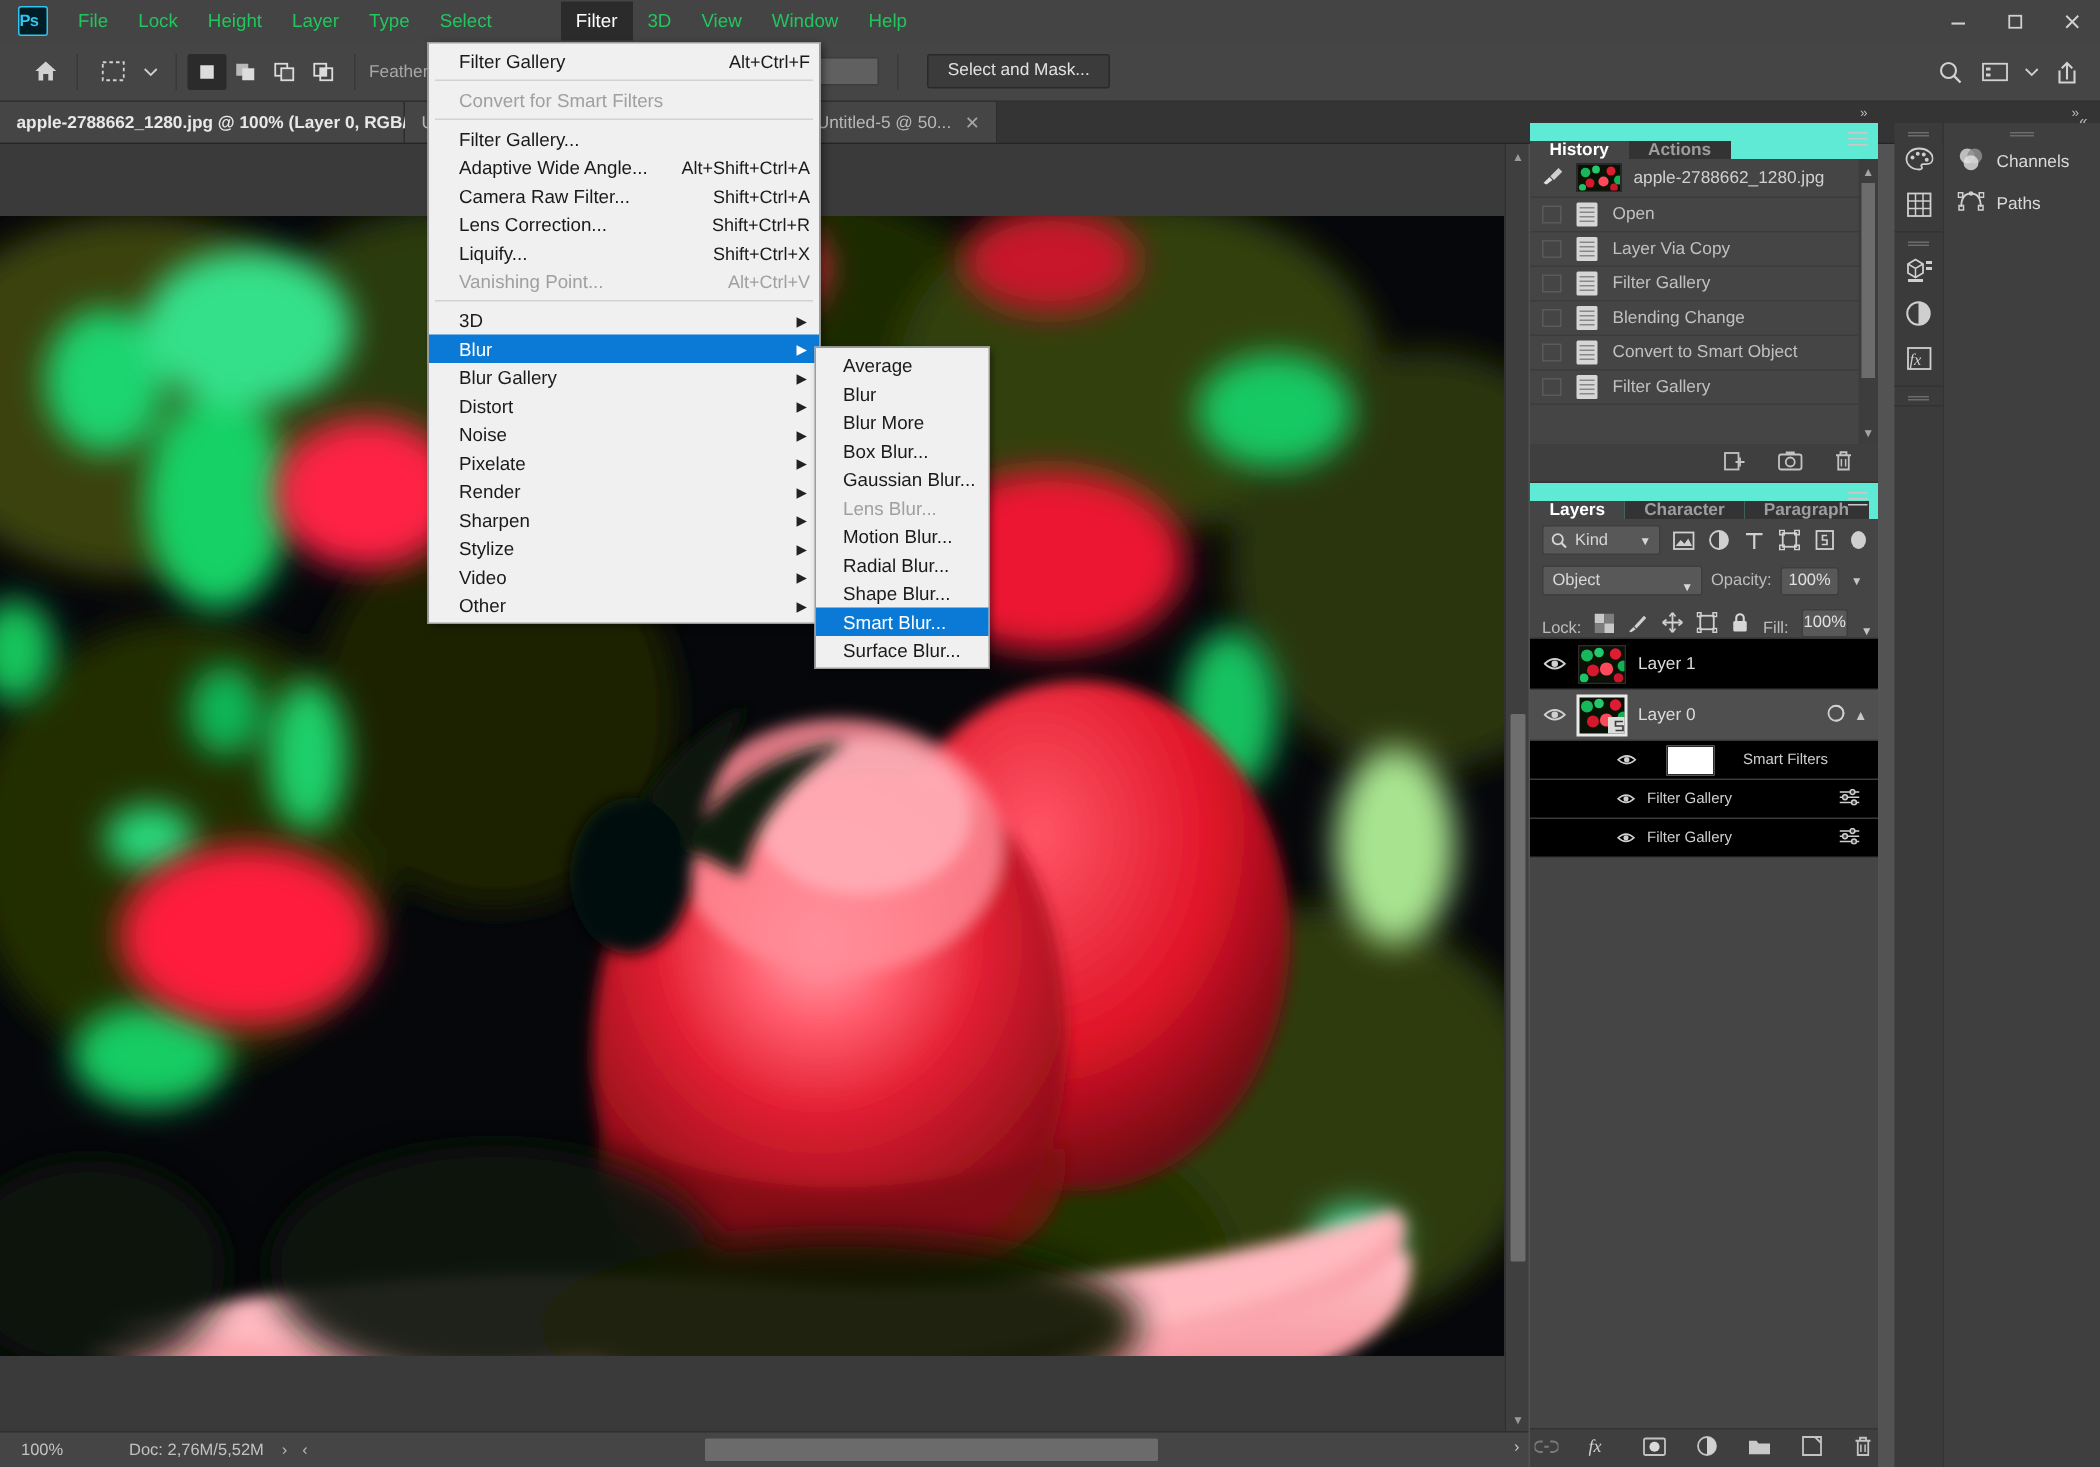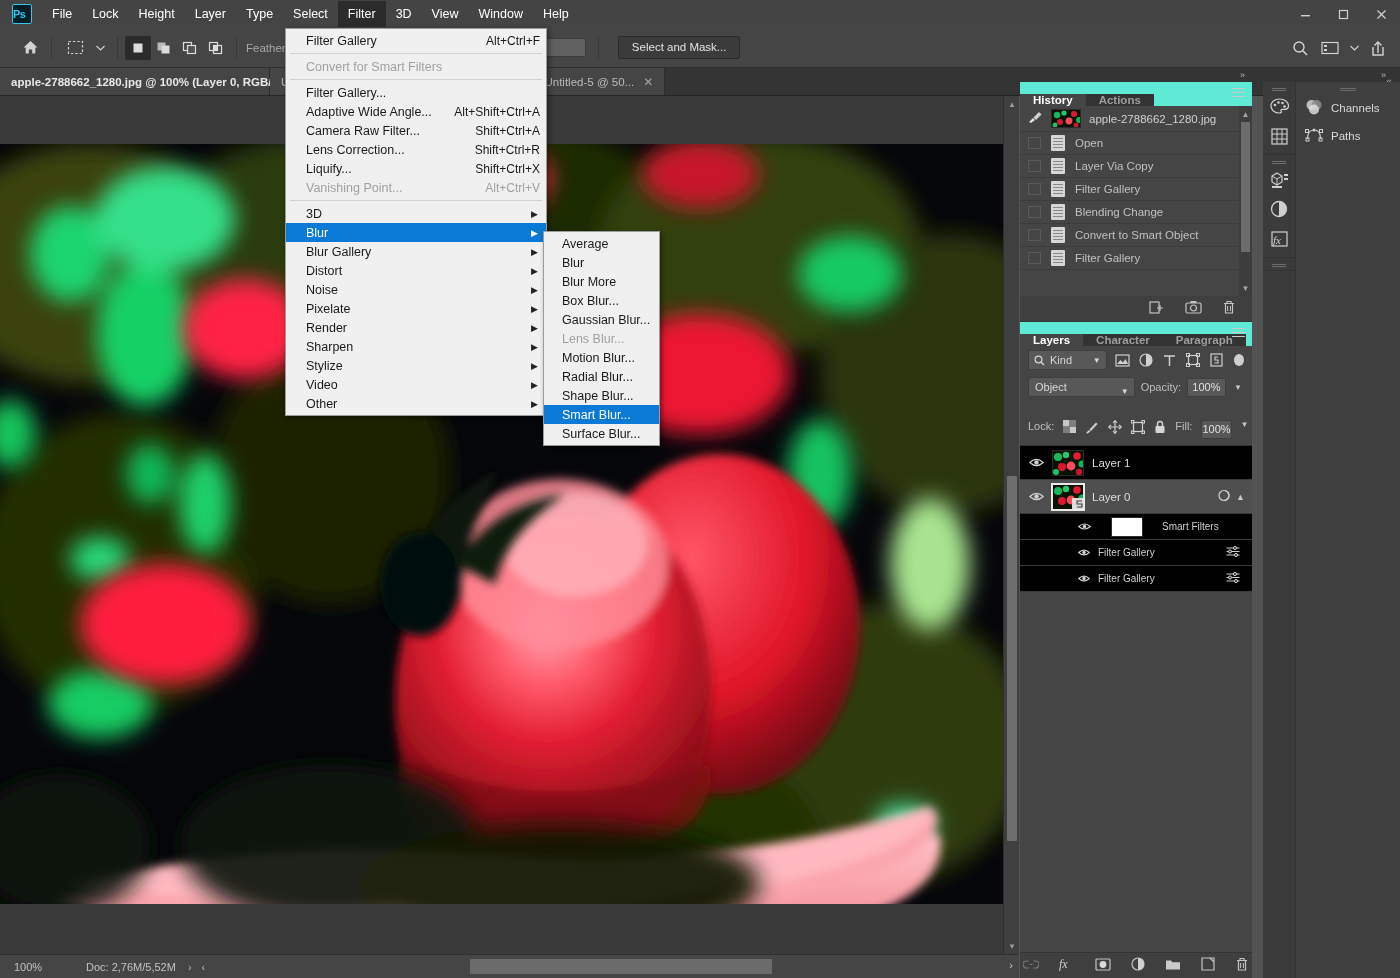--- a/index.html
+++ b/index.html
@@ -19,24 +19,24 @@
     background:#444444; display:flex; align-items:center;
   }
   .ps-logo {
     width:20px; height:20px; margin-left:12px; margin-right:10px;
     border:1px solid #31c5f0; border-radius:2px;
     background:#001d26; color:#31c5f0;
     font-size:11px; font-weight:bold; line-height:18px; 
     letter-spacing:-.5px;
   }
   .menu-item {
-    padding:5px 10px; color:#ffffff; font-size:12.5px; cursor:default;
+    padding:5px 10px; color:#22c55e; font-size:12.5px; cursor:default;
     line-height:16px;
   }
-  .menu-item.active { background:#2b2b2b; color:#ffffff; }
+  .menu-item.active { background:#2b2b2b; color:#ffffff;margin-left:36px; }
   .winbtns { position:absolute; right:0; top:0; height:28px; display:flex; }
   .winbtn {
     width:38px; height:28px; display:flex; align-items:center; justify-content:center;
     color:#d0d0d0; font-size:12px;
   }
   .winbtn svg { display:block; }
 
   
   .optionsbar {
     position:absolute; left:0; top:28px; width:1400px; height:40px;
@@ -206,22 +206,22 @@
     border-radius:2px; color:#d8d8d8; font-size:11px; padding:0 6px;
     line-height:18px; position:relative;
   }
   .blend-select .cv { position:absolute; right:5px; top:5px; font-size:8px; }
   .op-label { font-size:11px; color:#bdbdbd; }
   .op-val {
     width:44px; height:19px; background:#585858; border:1px solid #3e3e3e;
     color:#e0e0e0; font-size:11px; text-align:center; line-height:17px; border-radius:2px;
   }
   .mini-cv { width:14px; text-align:center; font-size:8px; color:#c5c5c5; }
-  .lock-row { display:flex; align-items:flex-start; height:26px; padding:0 8px; gap:9px;
-              border-bottom:1px solid #333;margin-top:20px;}
+  .lock-row { display:flex; align-items:flex-end; height:26px; padding:0 8px; gap:9px;
+              border-bottom:1px solid #333;}
 
   .layer-list { background:#000000; }
   .layer-row {
     display:flex; align-items:center; height:34px; gap:8px; padding-left:8px;
     border-bottom:1px solid #3a3a3a; position:relative;
   }
   .layer-row.selected { background:#4f4f4f; }
   .eye { width:16px; display:flex; align-items:center; justify-content:center; color:#cfcfcf;}
   .lay-thumb { width:32px; height:26px; border:1px solid #2b2b2b; position:relative; overflow:hidden; background:#0a0a06;}
   .lay-thumb.outlined { outline:2px solid #e9e9e9; outline-offset:-1px; }

